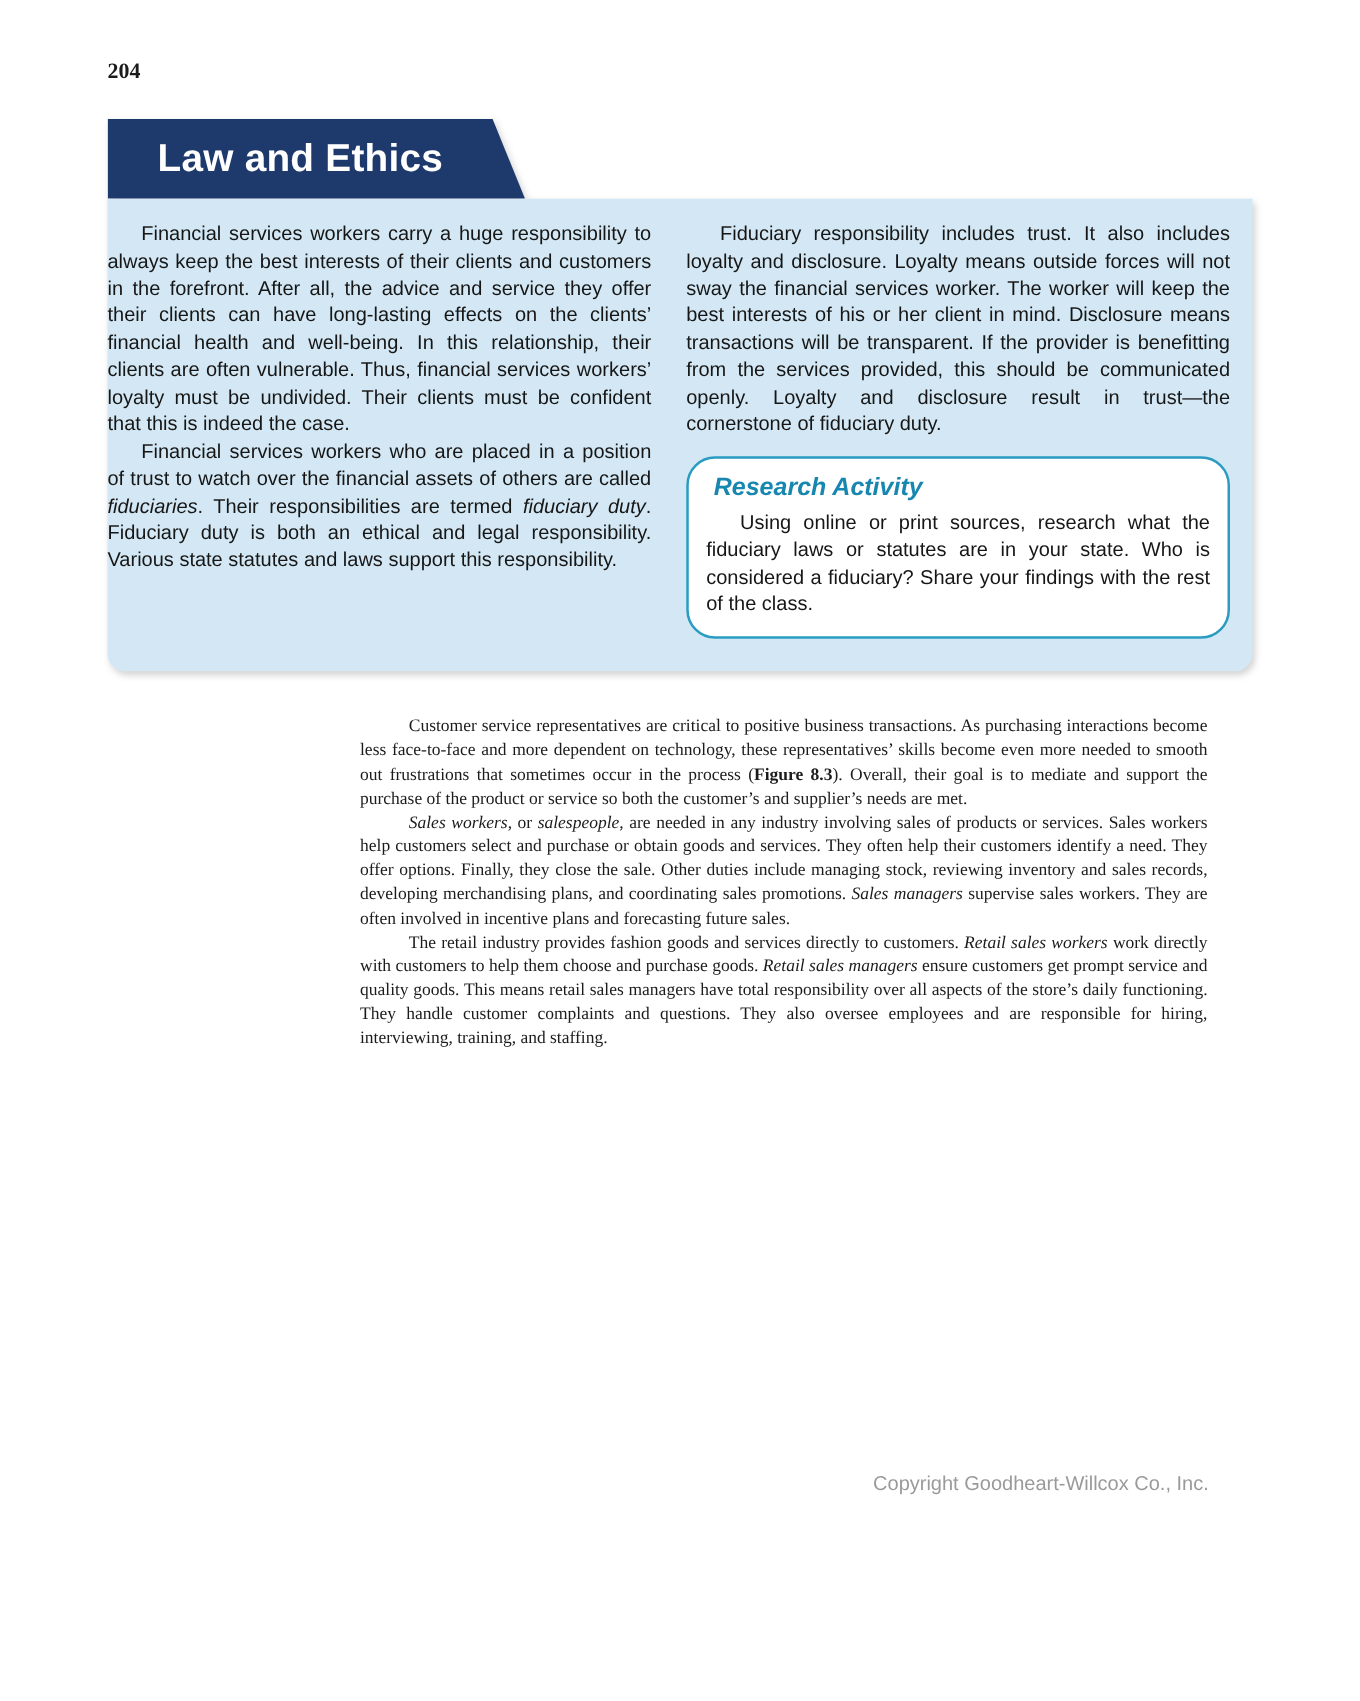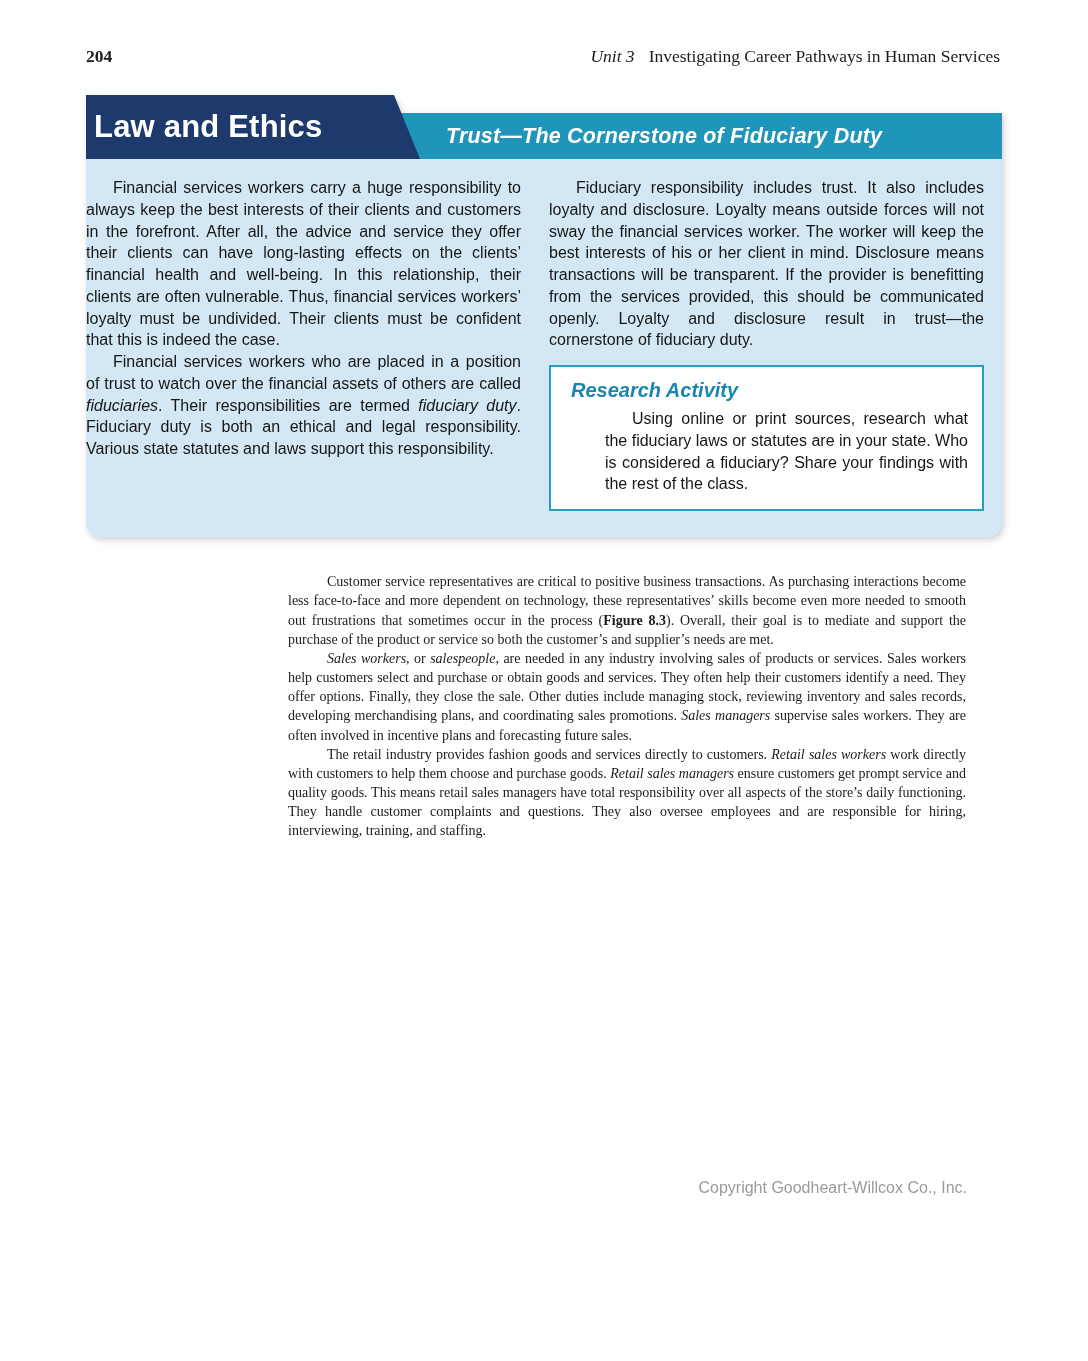--- a/index.html
+++ b/index.html
@@ -57,21 +57,21 @@
   }
   .navy-label {
     position: absolute;
     left: 0; top: 0;
     width: 334px;
     height: 64px;
     background: var(--navy, #1e3a6d);
     clip-path: polygon(0 0, calc(100% - 26px) 0, 100% 100%, 0 100%);
     display: flex;
     align-items: center;
-    padding-left: 8px;
+    padding-left: 40px;
     box-sizing: border-box;
   }
   .navy-label span {
     color: #ffffff;
     font-family: "Liberation Sans", sans-serif;
     font-weight: bold;
     font-size: 31px;
     letter-spacing: 0.2px;
   }
   .feature-body {
@@ -87,33 +87,33 @@
   }
   .feature-body .col { flex: 1 1 0; }
   .feature-body p { margin: 0; text-align: justify; }
   .feature-body p.indent { text-indent: 27px; }
 
   
   .research {
     margin-top: 14px;
     background: #ffffff;
     border: 2.5px solid var(--research-border, #2a9cc1);
-    border-radius: 0;
+    border-radius: 23px;
     padding: 10px 14px 14px 14px;
   }
   .research h3 {
     margin: 0 0 4px 6px;
     color: var(--research-title, #1787b0);
     font-family: "Liberation Sans", sans-serif;
     font-style: italic;
     font-weight: bold;
     font-size: 20px;
   }
   .research p { margin: 0; text-align: justify; }
-  .research p.indent { text-indent: 27px; margin-left: 40px; }
+  .research p.indent { text-indent: 27px; }
 
   
   .body-text {
     margin: 35px 122px 0 288px;
     font-size: 14px;
     line-height: 1.37;
     text-align: justify;
   }
   .body-text p { margin: 0; }
   .body-text p.indent { text-indent: 39px; }
@@ -128,30 +128,24 @@
     color: var(--footer-gray, #9a9a9a);
   }
 </style>
 </head>
 <body>
 
 <div class="page">
 
   <header class="page-header">
     <span class="page-num">204</span>
-    <span class="header-right">
-      <span class="unit">Unit 3</span><span>Investigating Career Pathways in Human Services</span>
-    </span>
   </header>
 
   <section class="feature">
     <div class="feature-head">
-      <div class="teal-bar">
-        <span class="feature-title">Trust—The Cornerstone of Fiduciary Duty</span>
-      </div>
       <div class="navy-label">
         <span>Law and Ethics</span>
       </div>
     </div>
     <div class="feature-body">
       <div class="col">
         <p class="indent"><span>Financial services workers carry a huge responsibility to always keep the best interests of their clients and customers in the forefront. After all, the advice and service they offer their clients can have long-lasting effects on the clients’ financial health and well-being. In this relationship, their clients are often vulnerable. Thus, financial services workers’ loyalty must be undivided. Their clients must be confident that this is indeed the case.</span></p>
         <p class="indent"><span>Financial services workers who are placed in a position of trust to watch over the financial assets of others are called </span><span class="it">fiduciaries</span><span>. Their responsibilities are termed </span><span class="it">fiduciary duty</span><span>. Fiduciary duty is both an ethical and legal responsibility. Various state statutes and laws support this responsibility.</span></p>
       </div>
       <div class="col">

